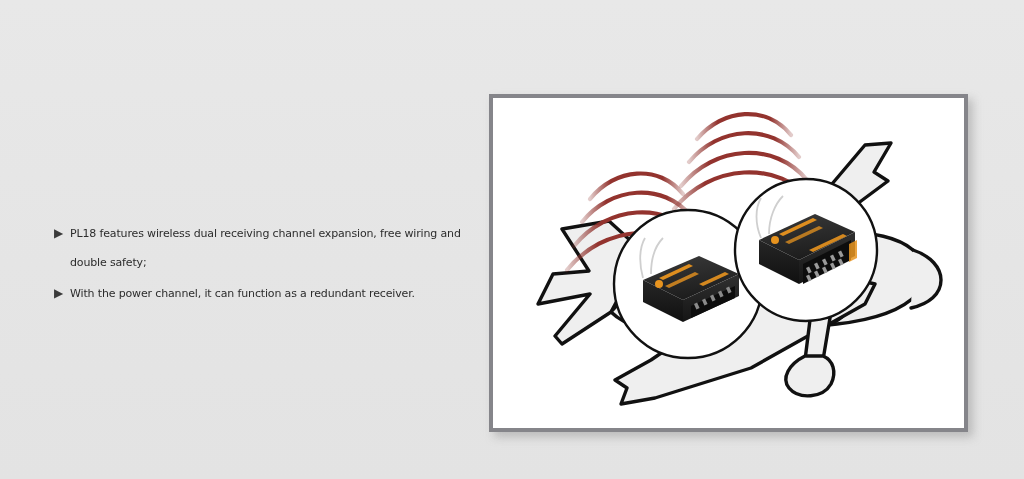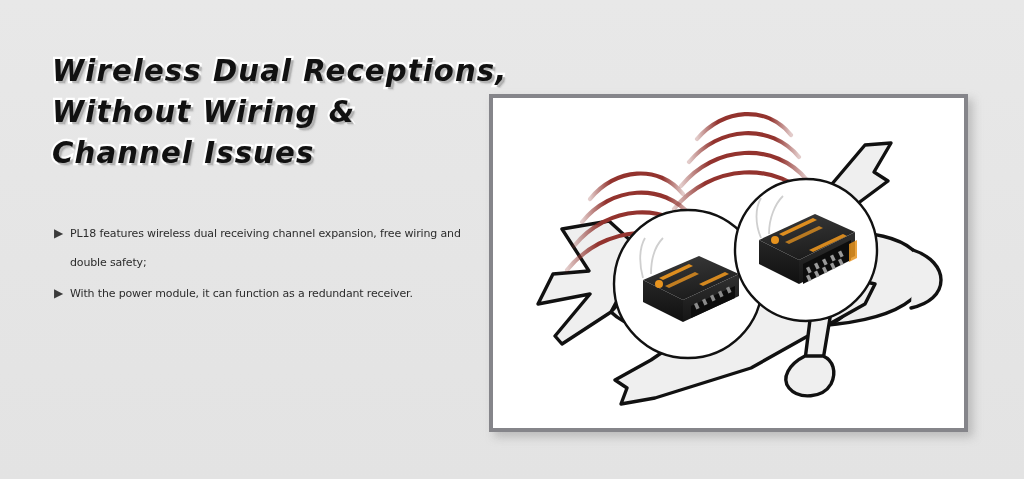--- a/index.html
+++ b/index.html
@@ -111,34 +111,29 @@
     width: 100%;
     height: 100%;
     display: block;
   }
 </style>
 </head>
 <body>
 
 <div id="page">
 
-  <div class="heading">
-    <span class="heading-line">Wireless Dual Receptions,</span>
-    <span class="heading-line">Without Wiring &amp;</span>
-    <span class="heading-line">Channel Issues</span>
-  </div>
 
   <div class="bullets">
     <div class="bullet-item">
       <span class="bullet-marker">▶</span>
       <span class="bullet-text">PL18 features wireless dual receiving channel expansion, free wiring and double safety;</span>
     </div>
     <div class="bullet-item">
       <span class="bullet-marker">▶</span>
-      <span class="bullet-text">With the power module, it can function as a redundant receiver.</span>
+      <span class="bullet-text">With the power channel, it can function as a redundant receiver.</span>
     </div>
   </div>
 
   <div class="panel-wrap">
     <div class="panel-shadow"></div>
     <div class="panel">
       <div class="panel-inner">
 
         <svg class="panel-svg" viewBox="0 0 471 330" preserveAspectRatio="xMidYMid meet">
 

